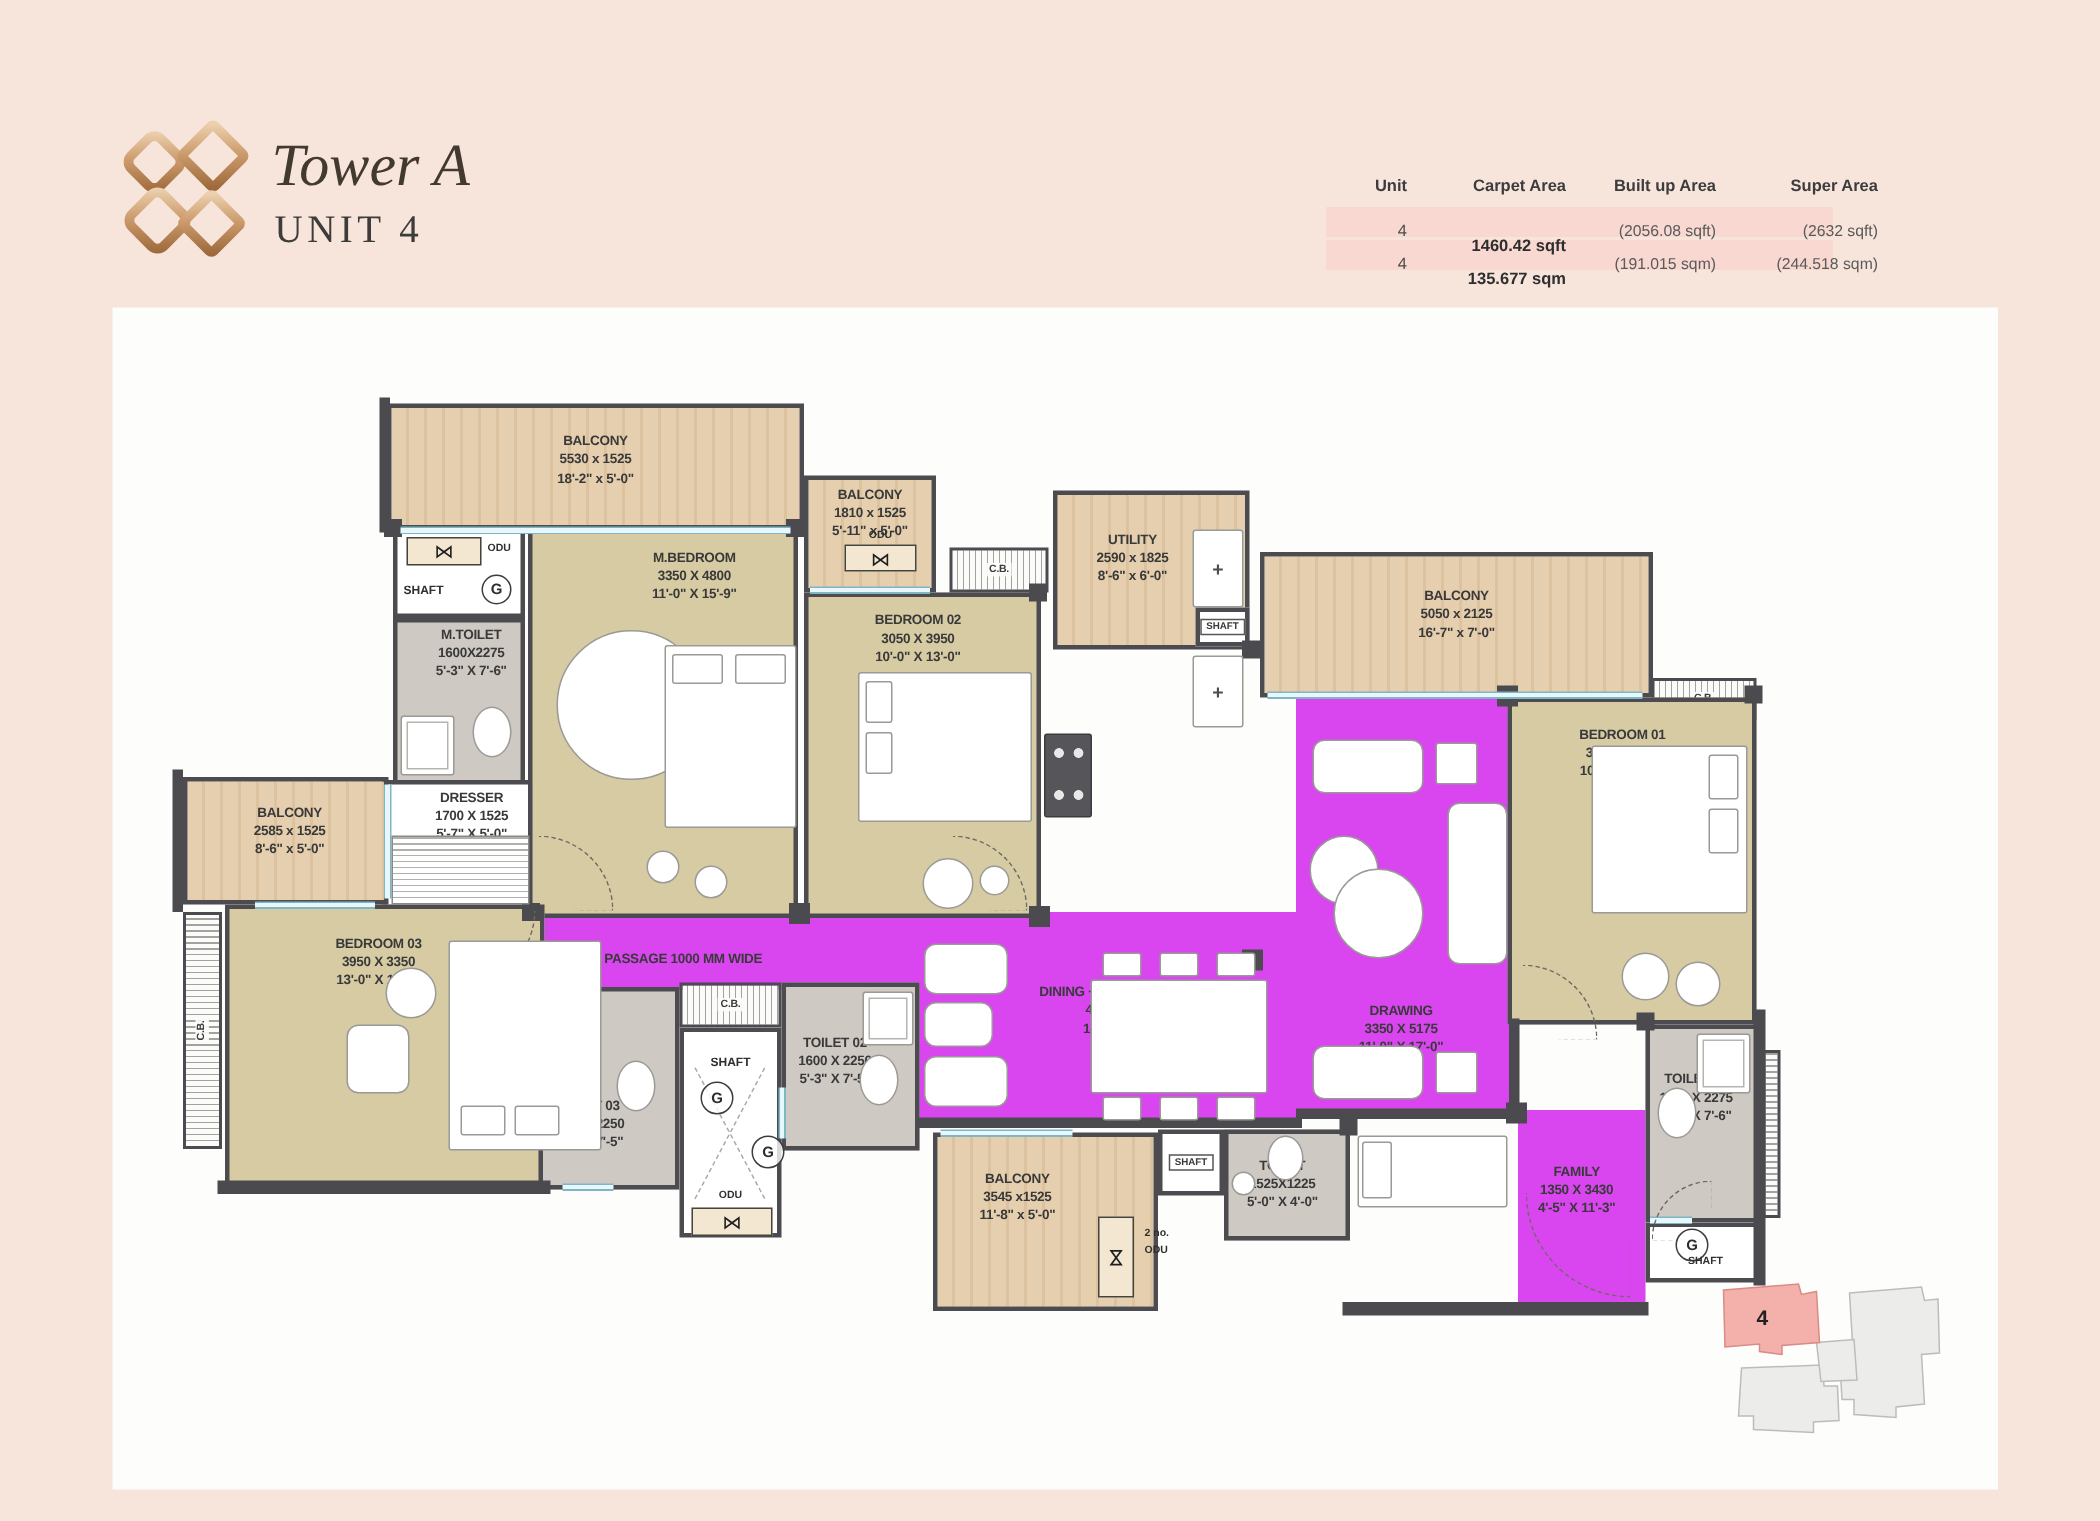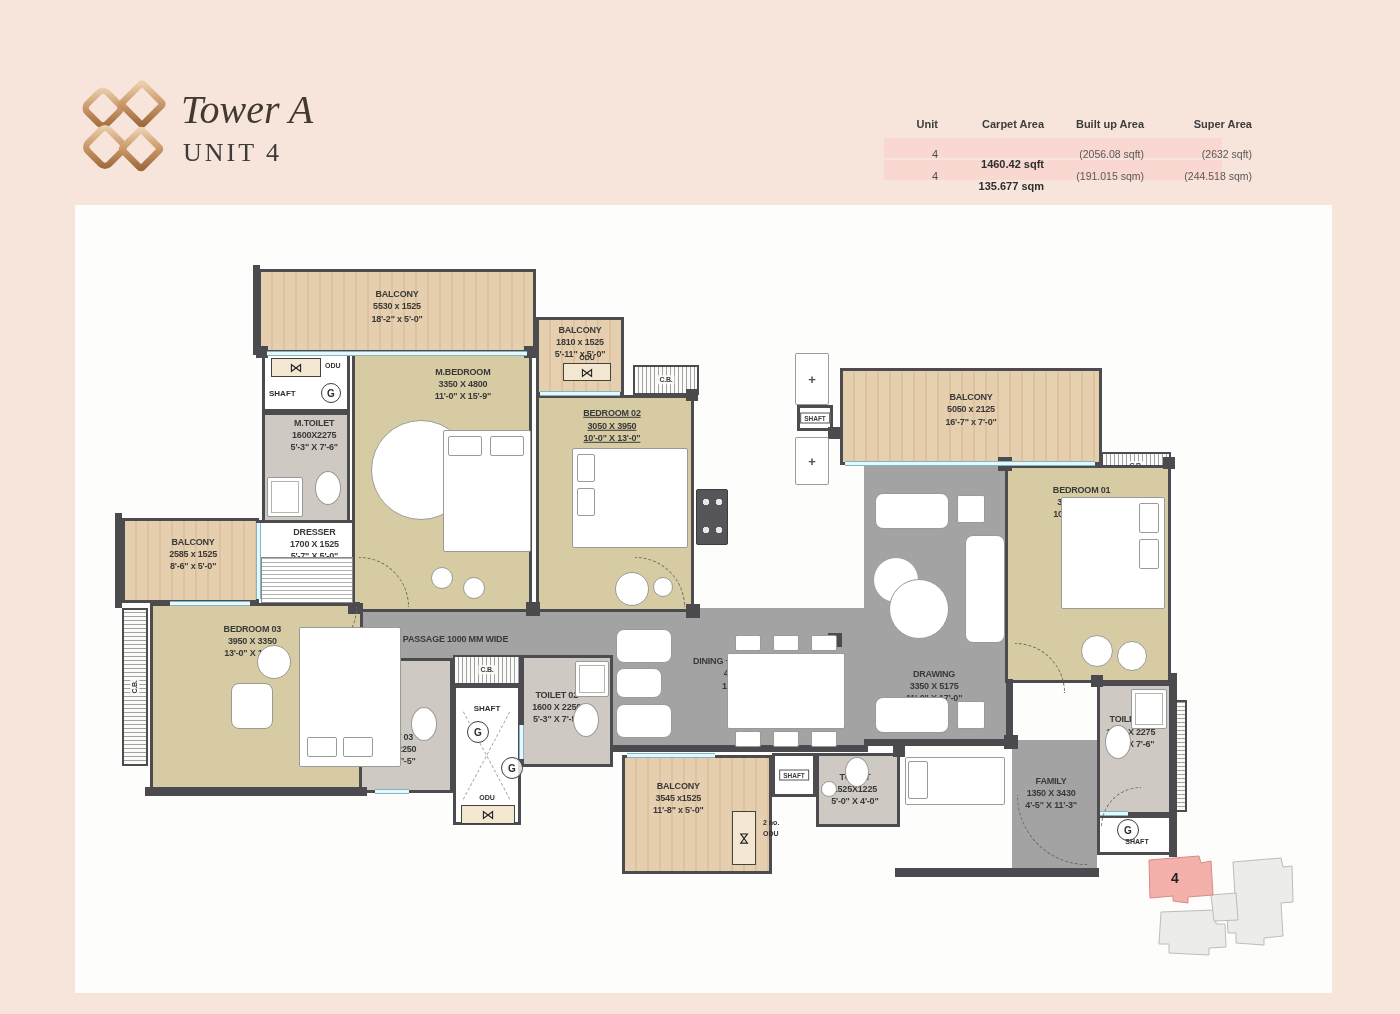--- a/index.html
+++ b/index.html
@@ -22,21 +22,21 @@
   .cell.paren{color:#5a5a5a;font-size:10.5px;}
   .cell.unit{color:#4c4c4c;}
   
   #plan{position:absolute;left:0;top:0;width:1257px;height:788px;}
   #plan > div{position:absolute;box-sizing:border-box;}
   .room{border:3px solid #4b4b50;}
   .f-wood{background:repeating-linear-gradient(90deg,#e5cfae 0 10px,#dcc29e 10px 12px);}
   .f-beige{background:#d6cba3;}
   .f-gray{background:#cfc9c3;}
   .f-white{background:#ffffff;}
-  .f-openbeige{background:#a3a3a3;border:none;}
+  .f-openbeige{background:#d946ef;border:none;}
   .f-hatchh{background:repeating-linear-gradient(90deg,#fbfbfa 0 3px,#a2a29e 3px 4px);border-width:2px;}
   .f-hatchv{background:repeating-linear-gradient(0deg,#fbfbfa 0 3px,#a2a29e 3px 4px);border-width:2px;}
   .f-shaftx{background:#fff;overflow:hidden;}
   .f-shaftx::before,.f-shaftx::after{content:"";position:absolute;left:-30%;right:-30%;top:50%;
        border-top:1px dashed #ababab;}
   .f-shaftx::before{transform:rotate(62deg);} .f-shaftx::after{transform:rotate(-62deg);}
   .rlab{position:absolute;transform:translate(-50%,-50%);text-align:center;line-height:1.35;
        font-size:9px;font-weight:700;color:#39393a;white-space:nowrap;letter-spacing:-0.2px;}
   .rlab.rot{transform:translate(-50%,-50%) rotate(-90deg);}
   .rlab.chip div{background:rgba(252,252,250,.92);padding:0 2px;}
@@ -173,29 +173,36 @@
         </div>
       </div>
       <div class="room f-white" style="left: 180px; top: 315px; width: 100px; height: 88px;">
         <div class="rlab" style="left: 60%; top: 25%;">
           <div>DRESSER</div>
           <div>1700 X 1525</div>
           <div>5'-7" X 5'-0"</div>
         </div>
       </div>
       <div class="room f-beige" style="left: 461px; top: 190px; width: 158px; height: 217px;">
-        <div class="rlab" style="left: 48%; top: 13%; text-decoration: underline;">
+        <div class="rlab" style="left: 48%; top: 13%;">
           <div>BEDROOM 02</div>
           <div>3050 X 3950</div>
           <div>10'-0" X 13'-0"</div>
         </div>
       </div>
       <div class="room f-hatchh" style="left: 558px; top: 160px; width: 66px; height: 30px;">
         <div class="rlab chip" style="left: 50%; top: 50%; font-size: 7px;">
           <div>C.B.</div>
+        </div>
+      </div>
+      <div class="room f-wood" style="left: 627px; top: 122px; width: 131px; height: 106px;">
+        <div class="rlab" style="left: 40%; top: 42%;">
+          <div>UTILITY</div>
+          <div>2590 x 1825</div>
+          <div>8'-6" x 6'-0"</div>
         </div>
       </div>
       <div class="room f-white" style="left: 722px; top: 200px; width: 36px; height: 26px;"></div>
       <div class="room f-wood" style="left: 765px; top: 163px; width: 262px; height: 97px;">
         <div class="rlab" style="left: 50%; top: 42%;">
           <div>BALCONY</div>
           <div>5050 x 2125</div>
           <div>16'-7" x 7'-0"</div>
         </div>
       </div>

